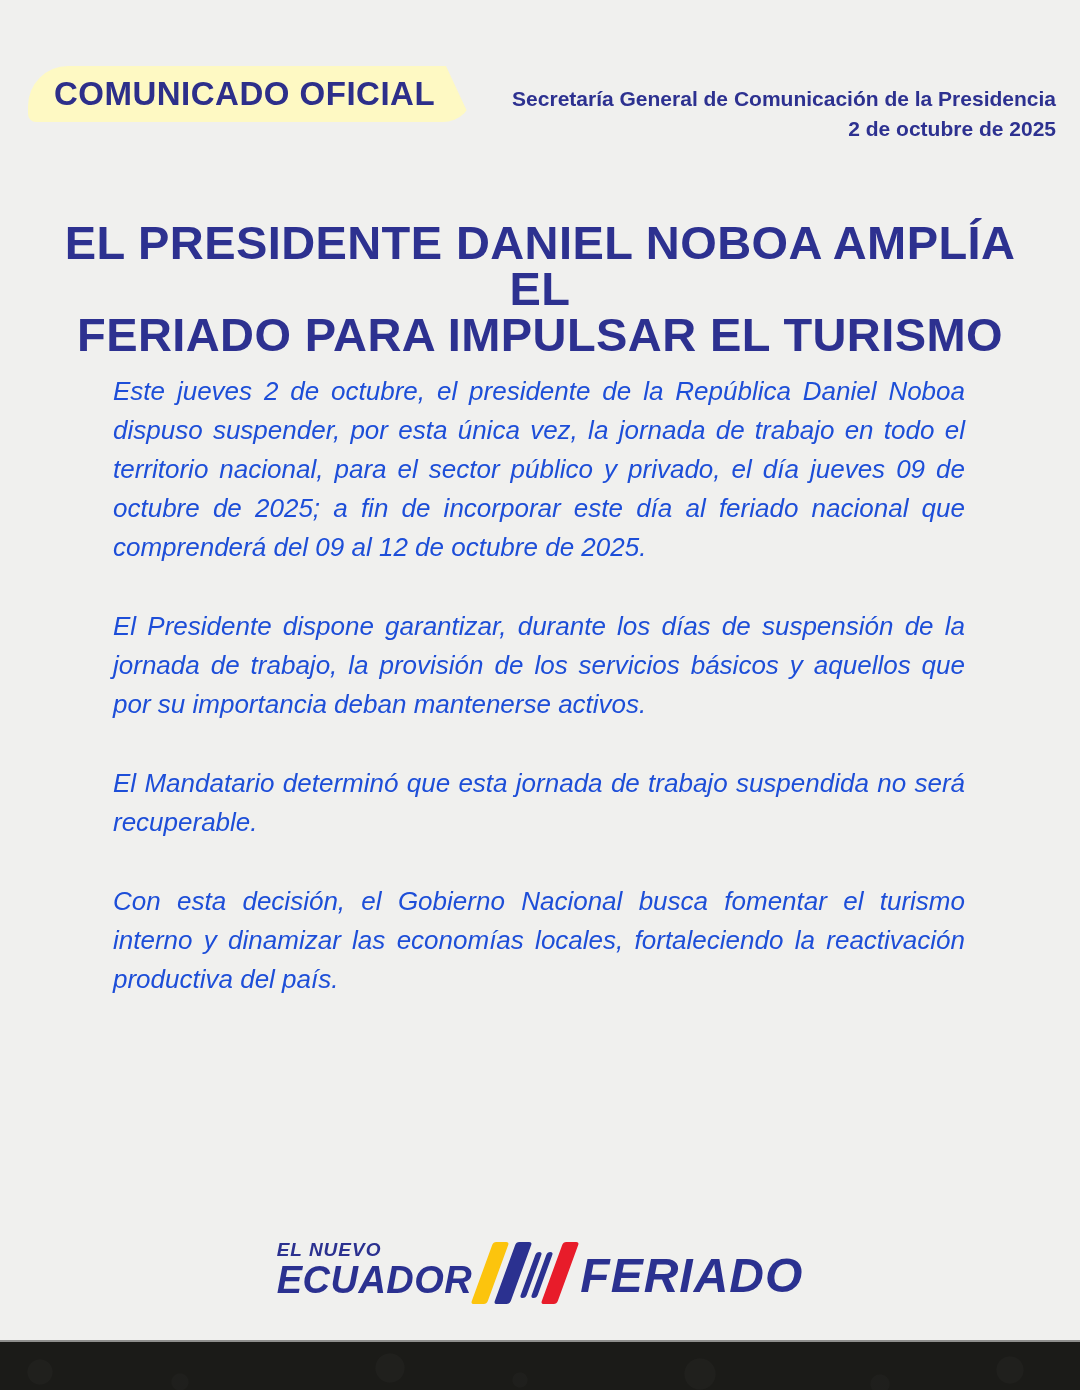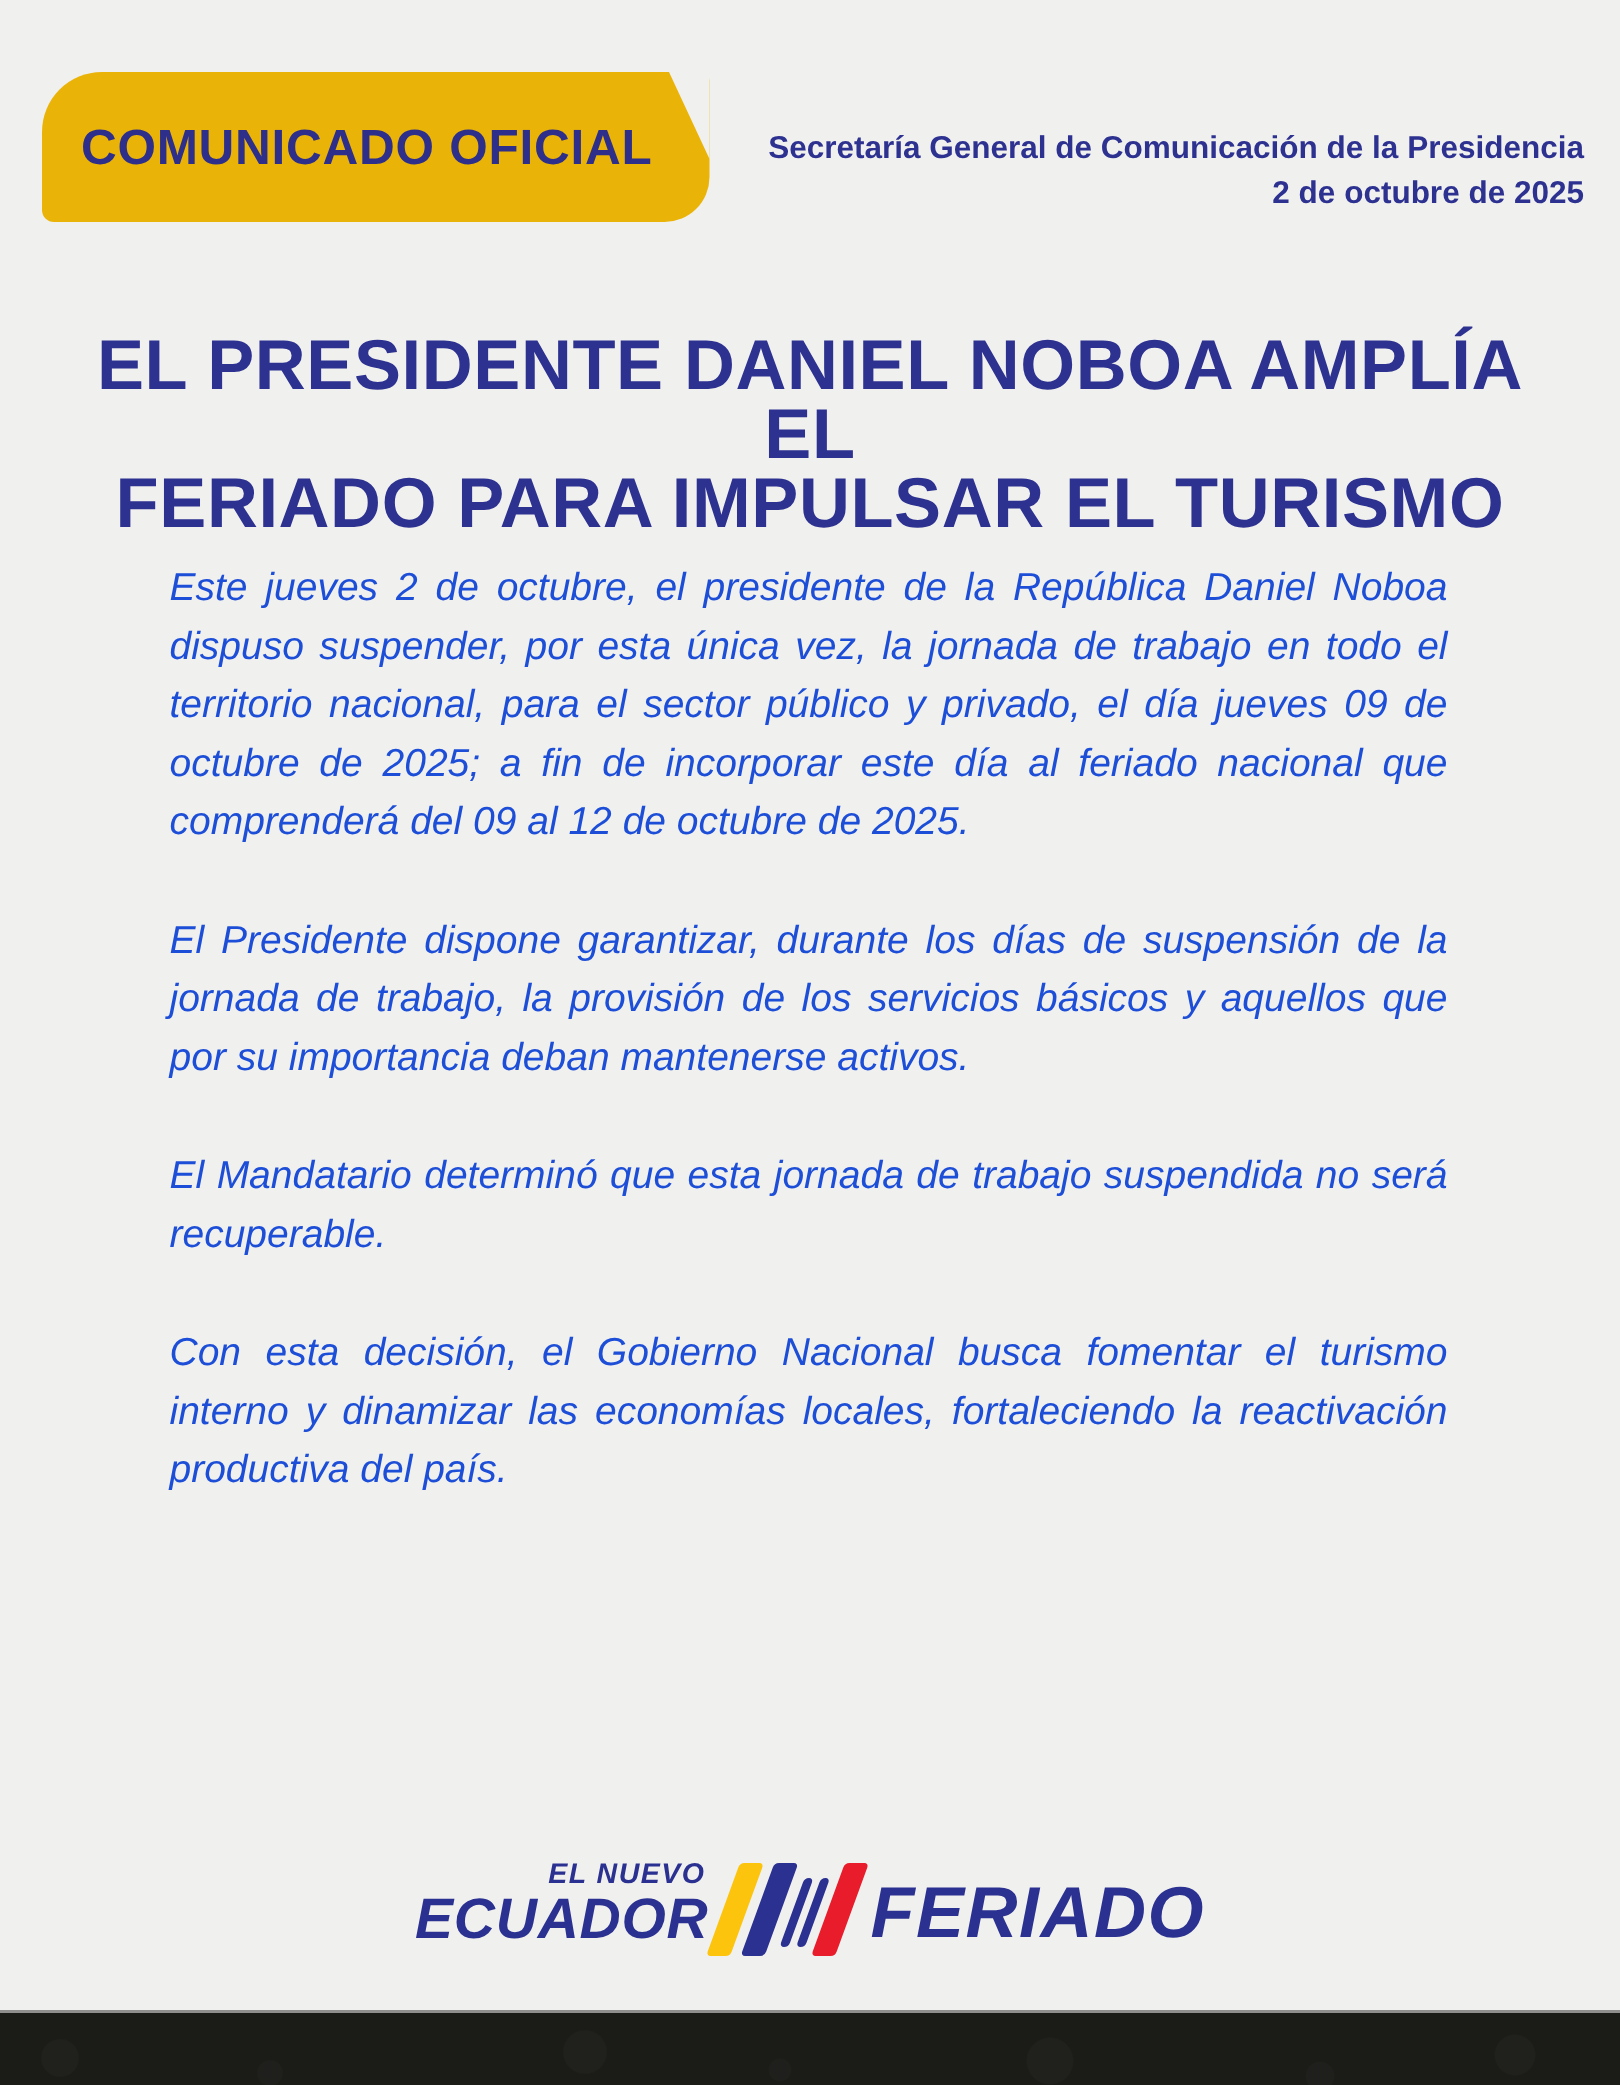--- a/index.html
+++ b/index.html
@@ -5,23 +5,23 @@
   html,body{margin:0;padding:0;background:#555;}
   .canvas{
     position:relative;
     width:1080px;height:1390px;
     background:#f0f0ee;
     overflow:hidden;
     font-family:"Liberation Sans", sans-serif;
   }
   
   .badge{
-    position:absolute;left:28px;top:48px;
-    width:445px;height:100px;
-    background:#eab308;
+    position:absolute;left:28px;top:66px;
+    width:445px;height:56px;
+    background:#fef9c3;
     border-radius:40px 6px 30px 8px;
     display:flex;align-items:center;justify-content:center;
   }
   .badge::after{
     content:"";position:absolute;top:0;right:0;
     width:0;height:0;
     border-top:58px solid #f0f0ee;
     border-left:27px solid transparent;
   }
   .badge-label{
@@ -55,21 +55,21 @@
     text-align:justify;
     text-justify:inter-word;
   }
   
   .logo{
     position:absolute;top:1218px;left:0;right:0;
     display:flex;align-items:flex-end;justify-content:center;
     height:80px;
   }
   .ecuador-block{
-    display:flex;flex-direction:column;align-items:flex-end;
+    display:flex;flex-direction:column;align-items:flex-start;
     margin-right:10px;
   }
   .el-nuevo{
     font-size:19px;font-weight:bold;font-style:italic;
     color:#2b3190;letter-spacing:1px;
     margin-bottom:1px;margin-right:2px;
   }
   .ecuador-word{
     font-size:38px;font-weight:bold;font-style:italic;
     color:#2b3190;letter-spacing:.5px;

